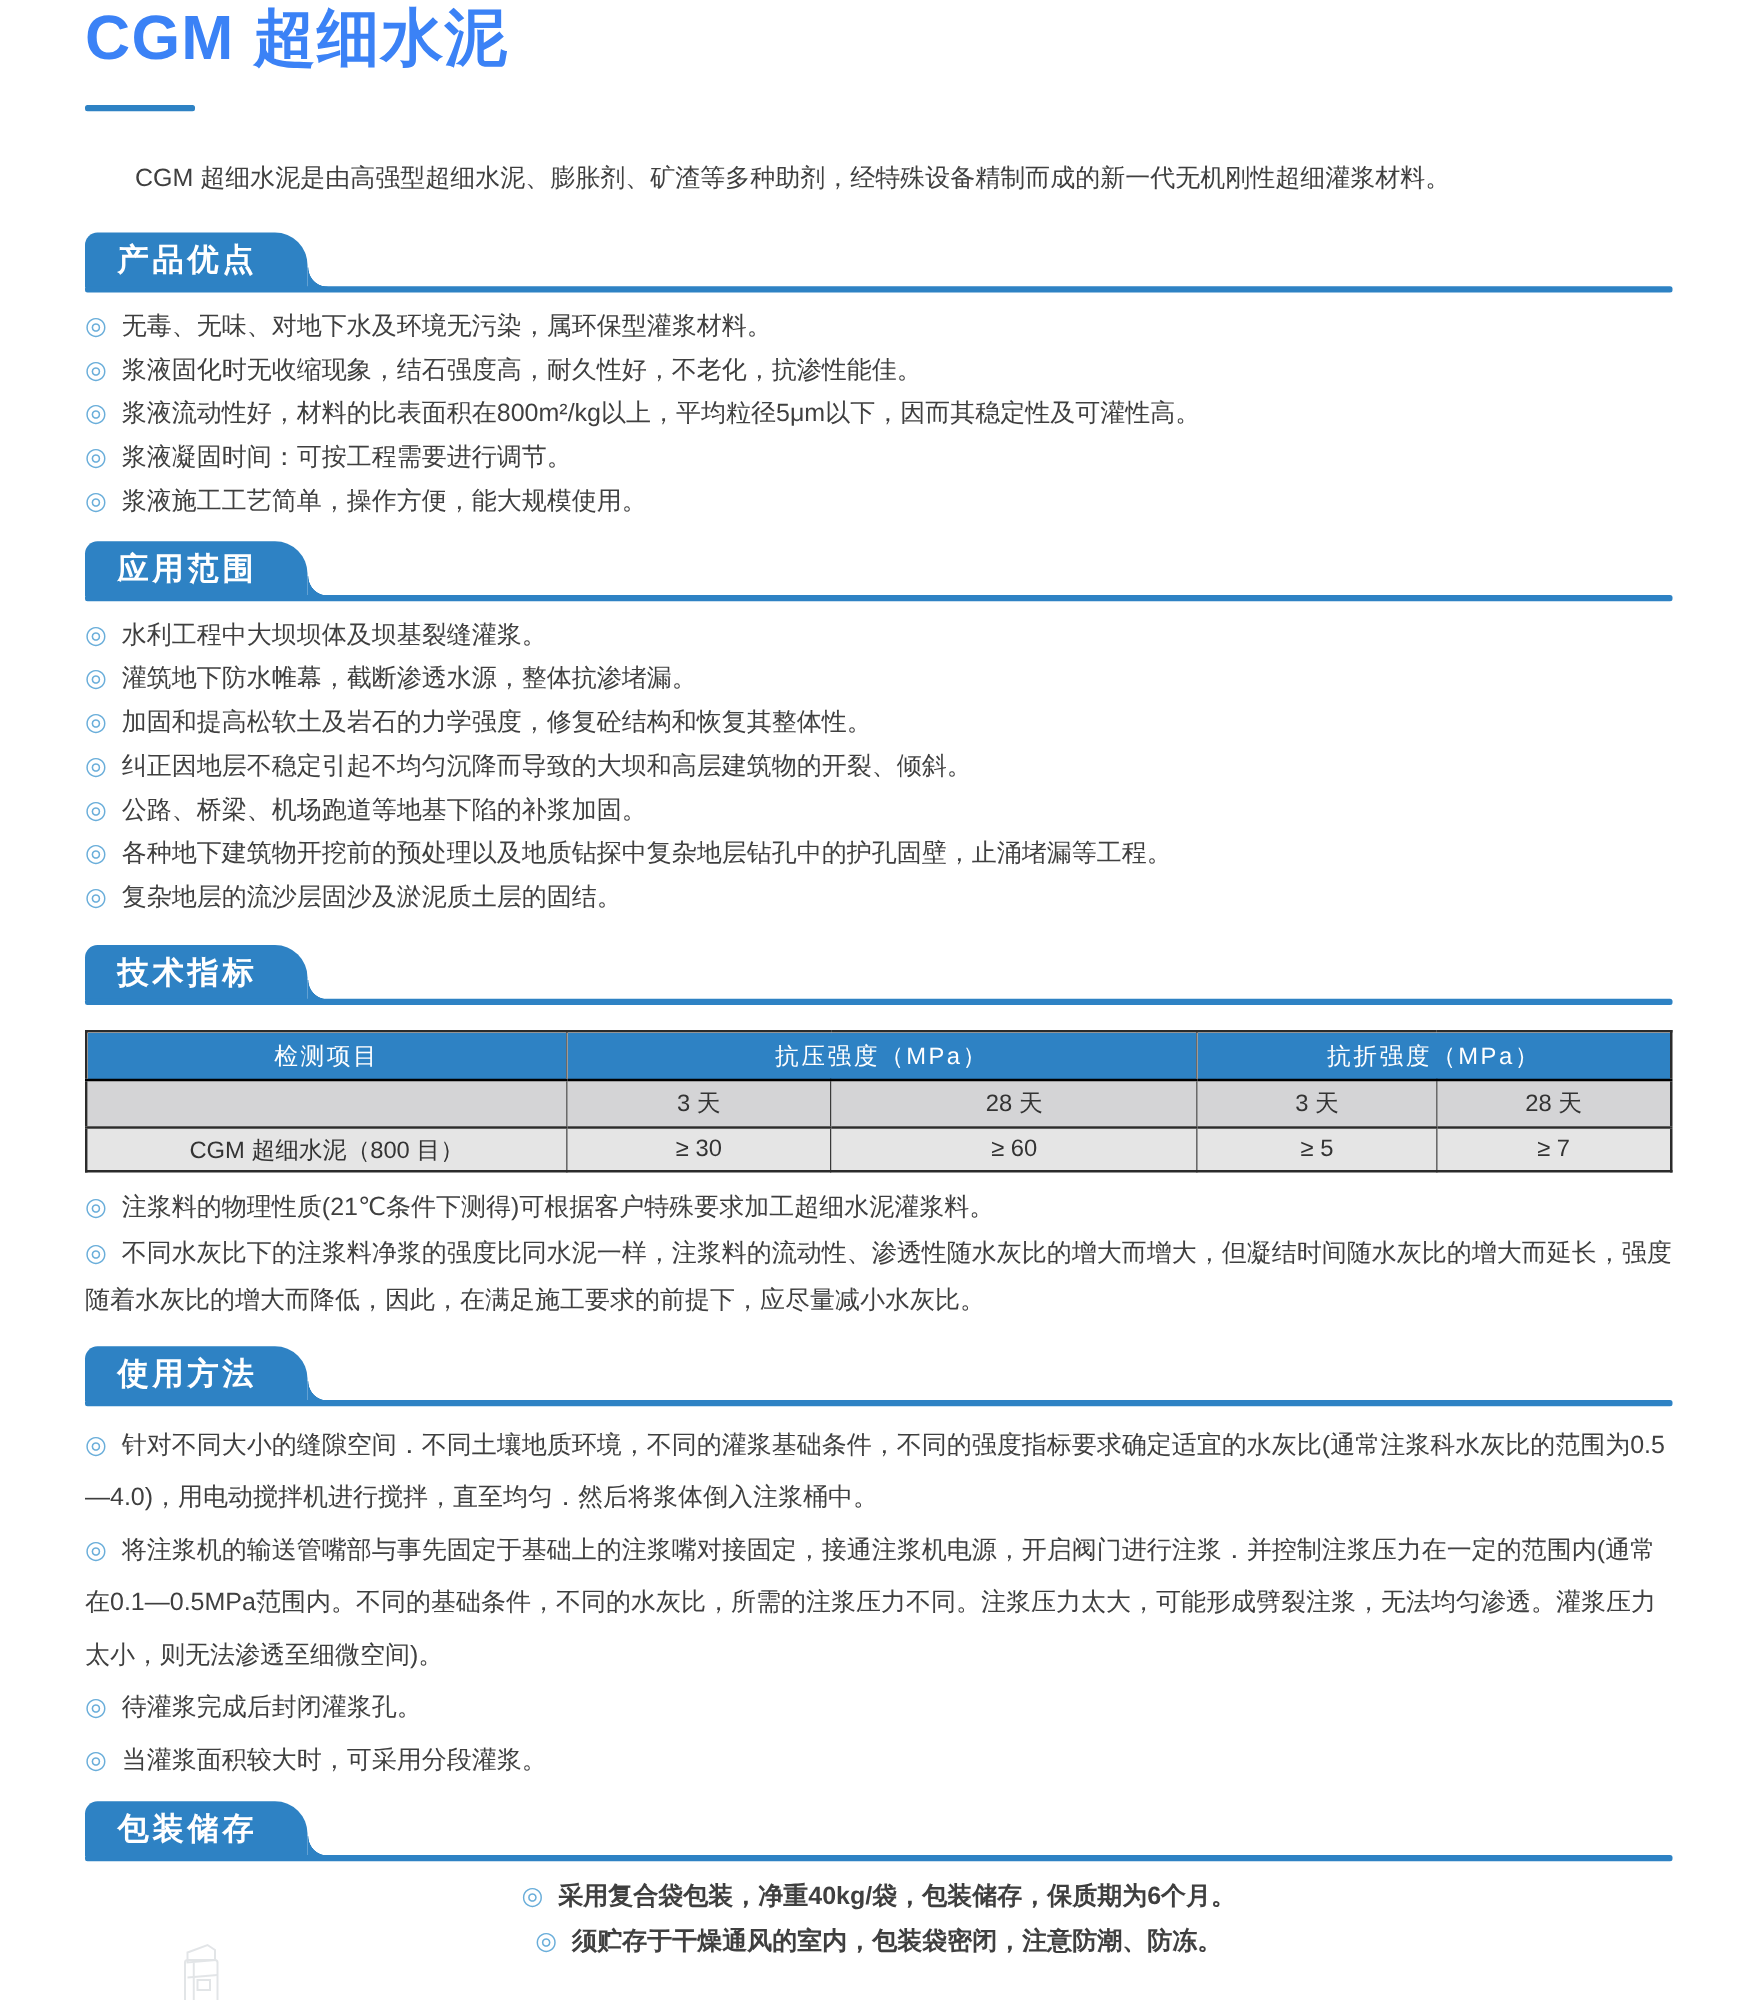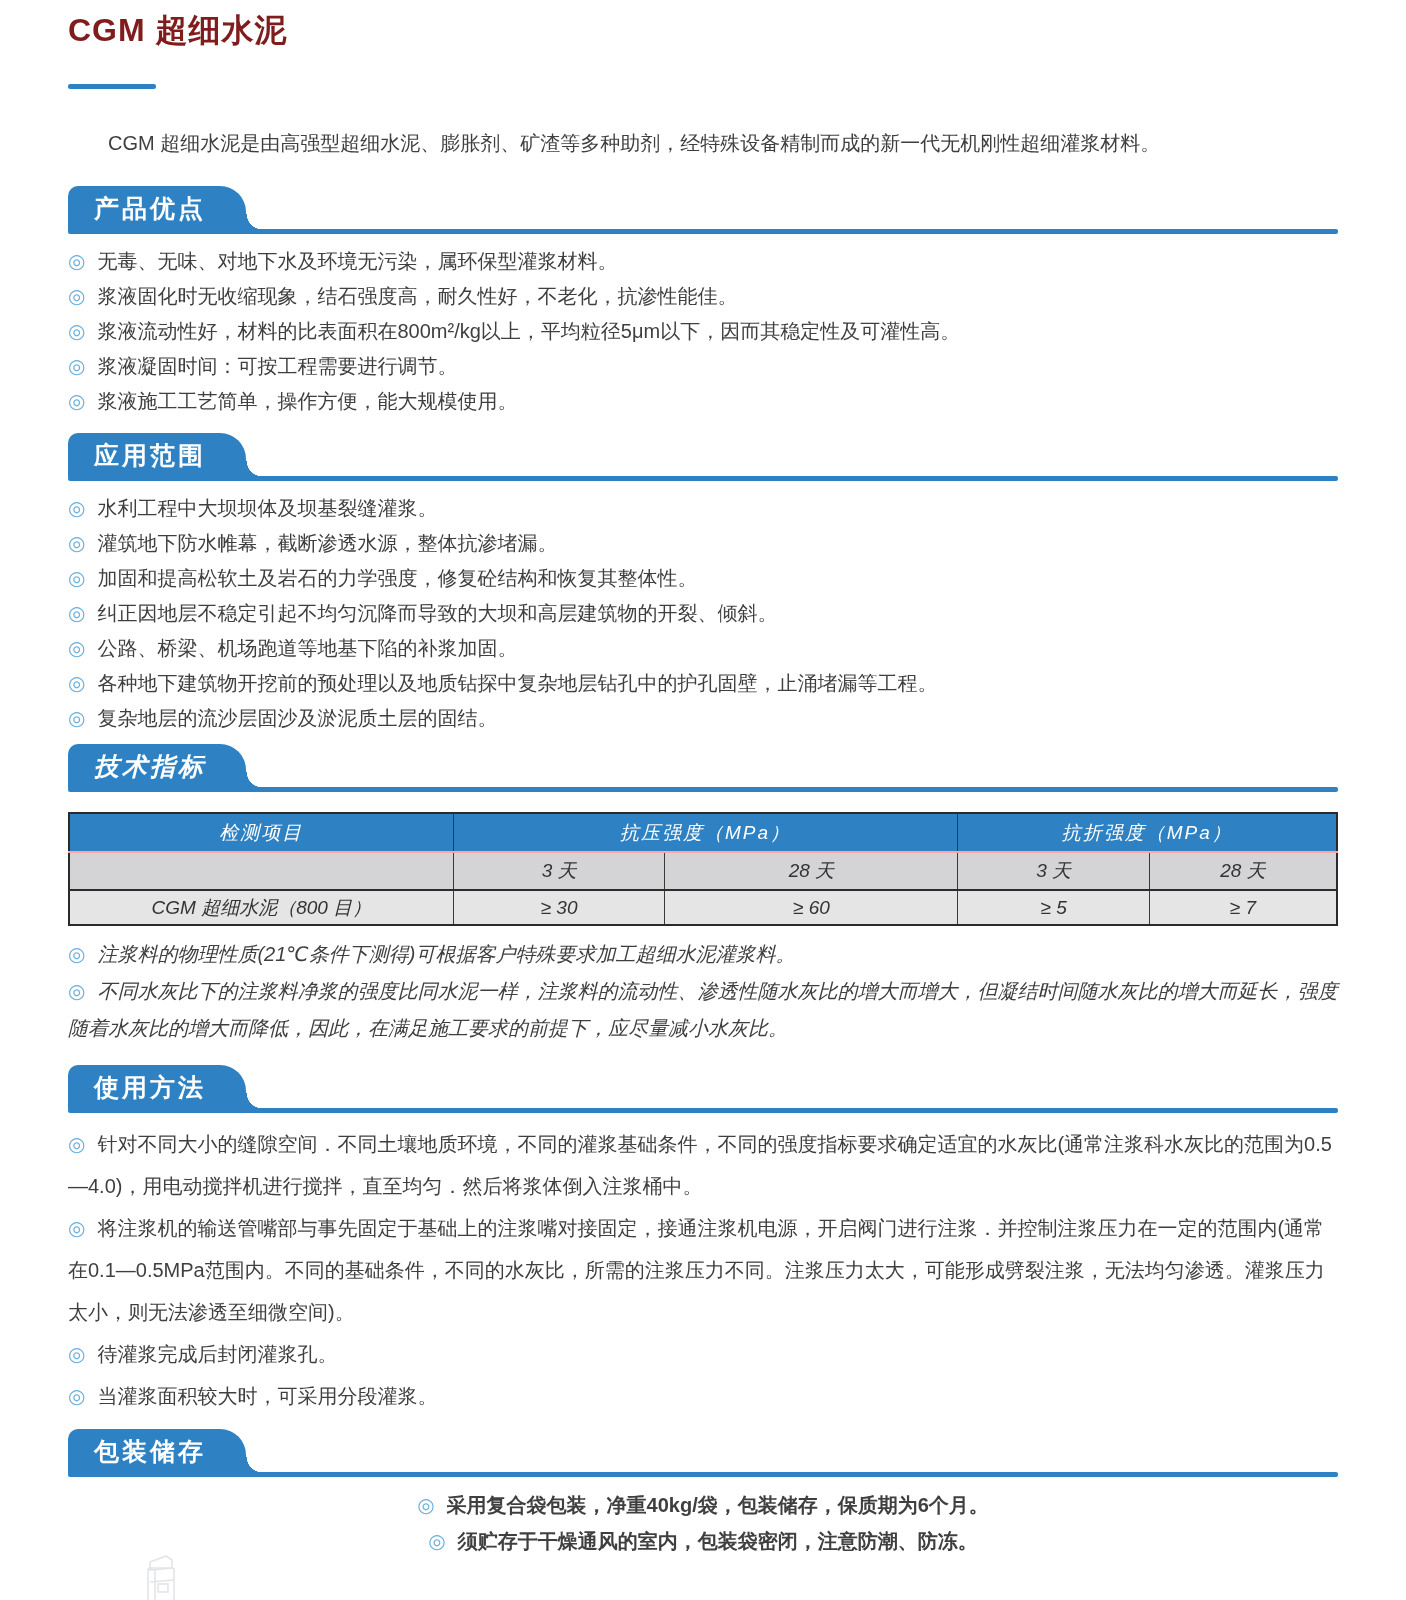--- a/index.html
+++ b/index.html
@@ -13,23 +13,23 @@
   }
   .page {
     box-sizing: border-box;
     width: 1406px; height: 1600px;
     padding: 4px 68px 0 68px;
     position: relative;
   }
   
   .doc-title {
     margin: 0;
-    font-size: 32px;
+    font-size: 50px;
     font-weight: 700;
-    color: #7f1d1d;
+    color: #3b82f6;
     letter-spacing: 1px;
     line-height: 52px;
   }
   .title-underline {
     width: 88px; height: 5px;
     background: #2e82c4;
     margin-top: 28px;
     border-radius: 2px;
   }
   .intro {
@@ -73,21 +73,21 @@
   .li .b {
     color: #6aaeda;
     margin-right: 12px;
   }
   .list-notes .li { line-height: 37px; }
   .list-usage .li { line-height: 42px; }
   .list-pack .li  { line-height: 36px; font-weight: bold; }
   
   .sec-advantages { margin-top: 28px; }
   .sec-scope      { margin-top: 14px; }
-  .sec-specs      { margin-top: 8px; font-style: italic; }
+  .sec-specs      { margin-top: 20px; }
   .sec-usage      { margin-top: 18px; }
   .sec-pack       { margin-top: 12px; text-align: center; }
   
   .spec-table {
     width: 100%;
     border-collapse: collapse;
     margin-top: 20px;
     font-size: 19px;
     table-layout: fixed;
   }
@@ -97,21 +97,21 @@
     padding: 0;
     overflow: hidden;
     white-space: nowrap;
   }
   .spec-table { border: 2px solid #2b2b2b; }
   .spec-table .h1 th {
     background: #2e82c4;
     color: #ffffff;
     font-weight: 400;
     height: 37px;
-    border-bottom: 2px solid #fca5a5;
+    border-bottom: 2px solid #000000;
     letter-spacing: 2px;
   }
   .spec-table .h2 td {
     background: #d4d4d6;
     height: 36px;
     border-bottom: 2px solid #2b2b2b;
     color: #333333;
   }
   .spec-table .data td {
     background: #e5e5e5;

